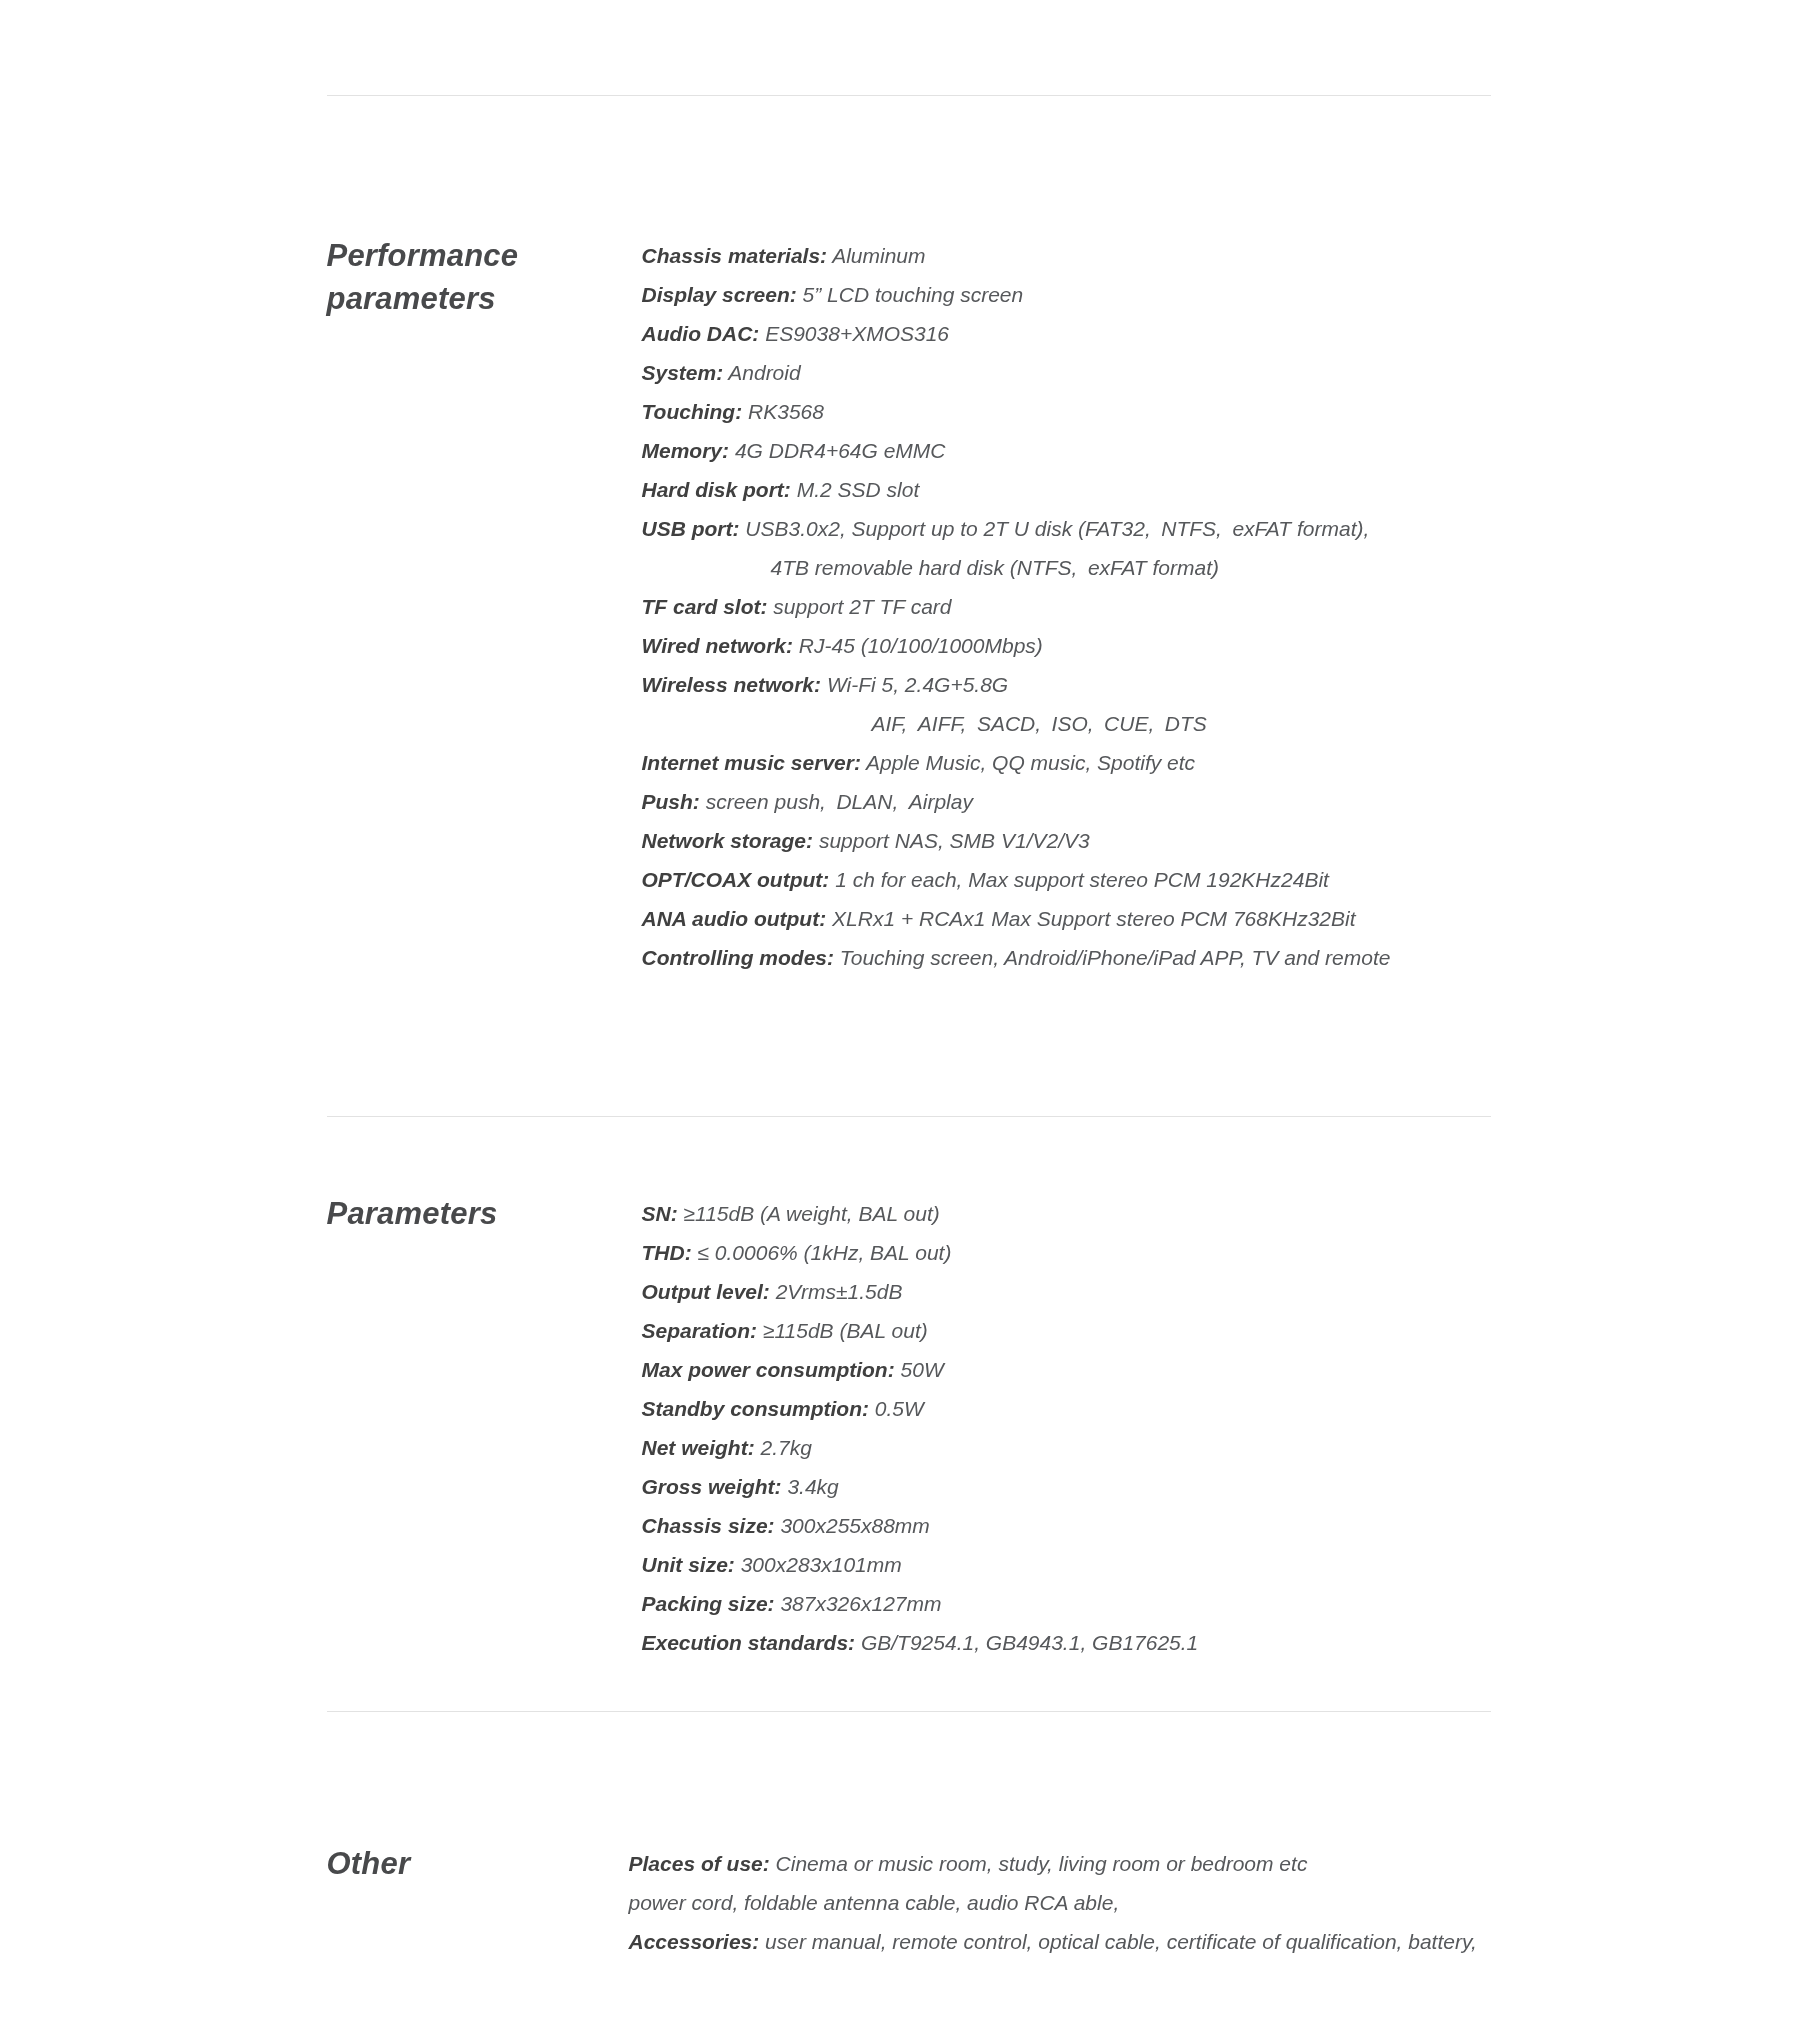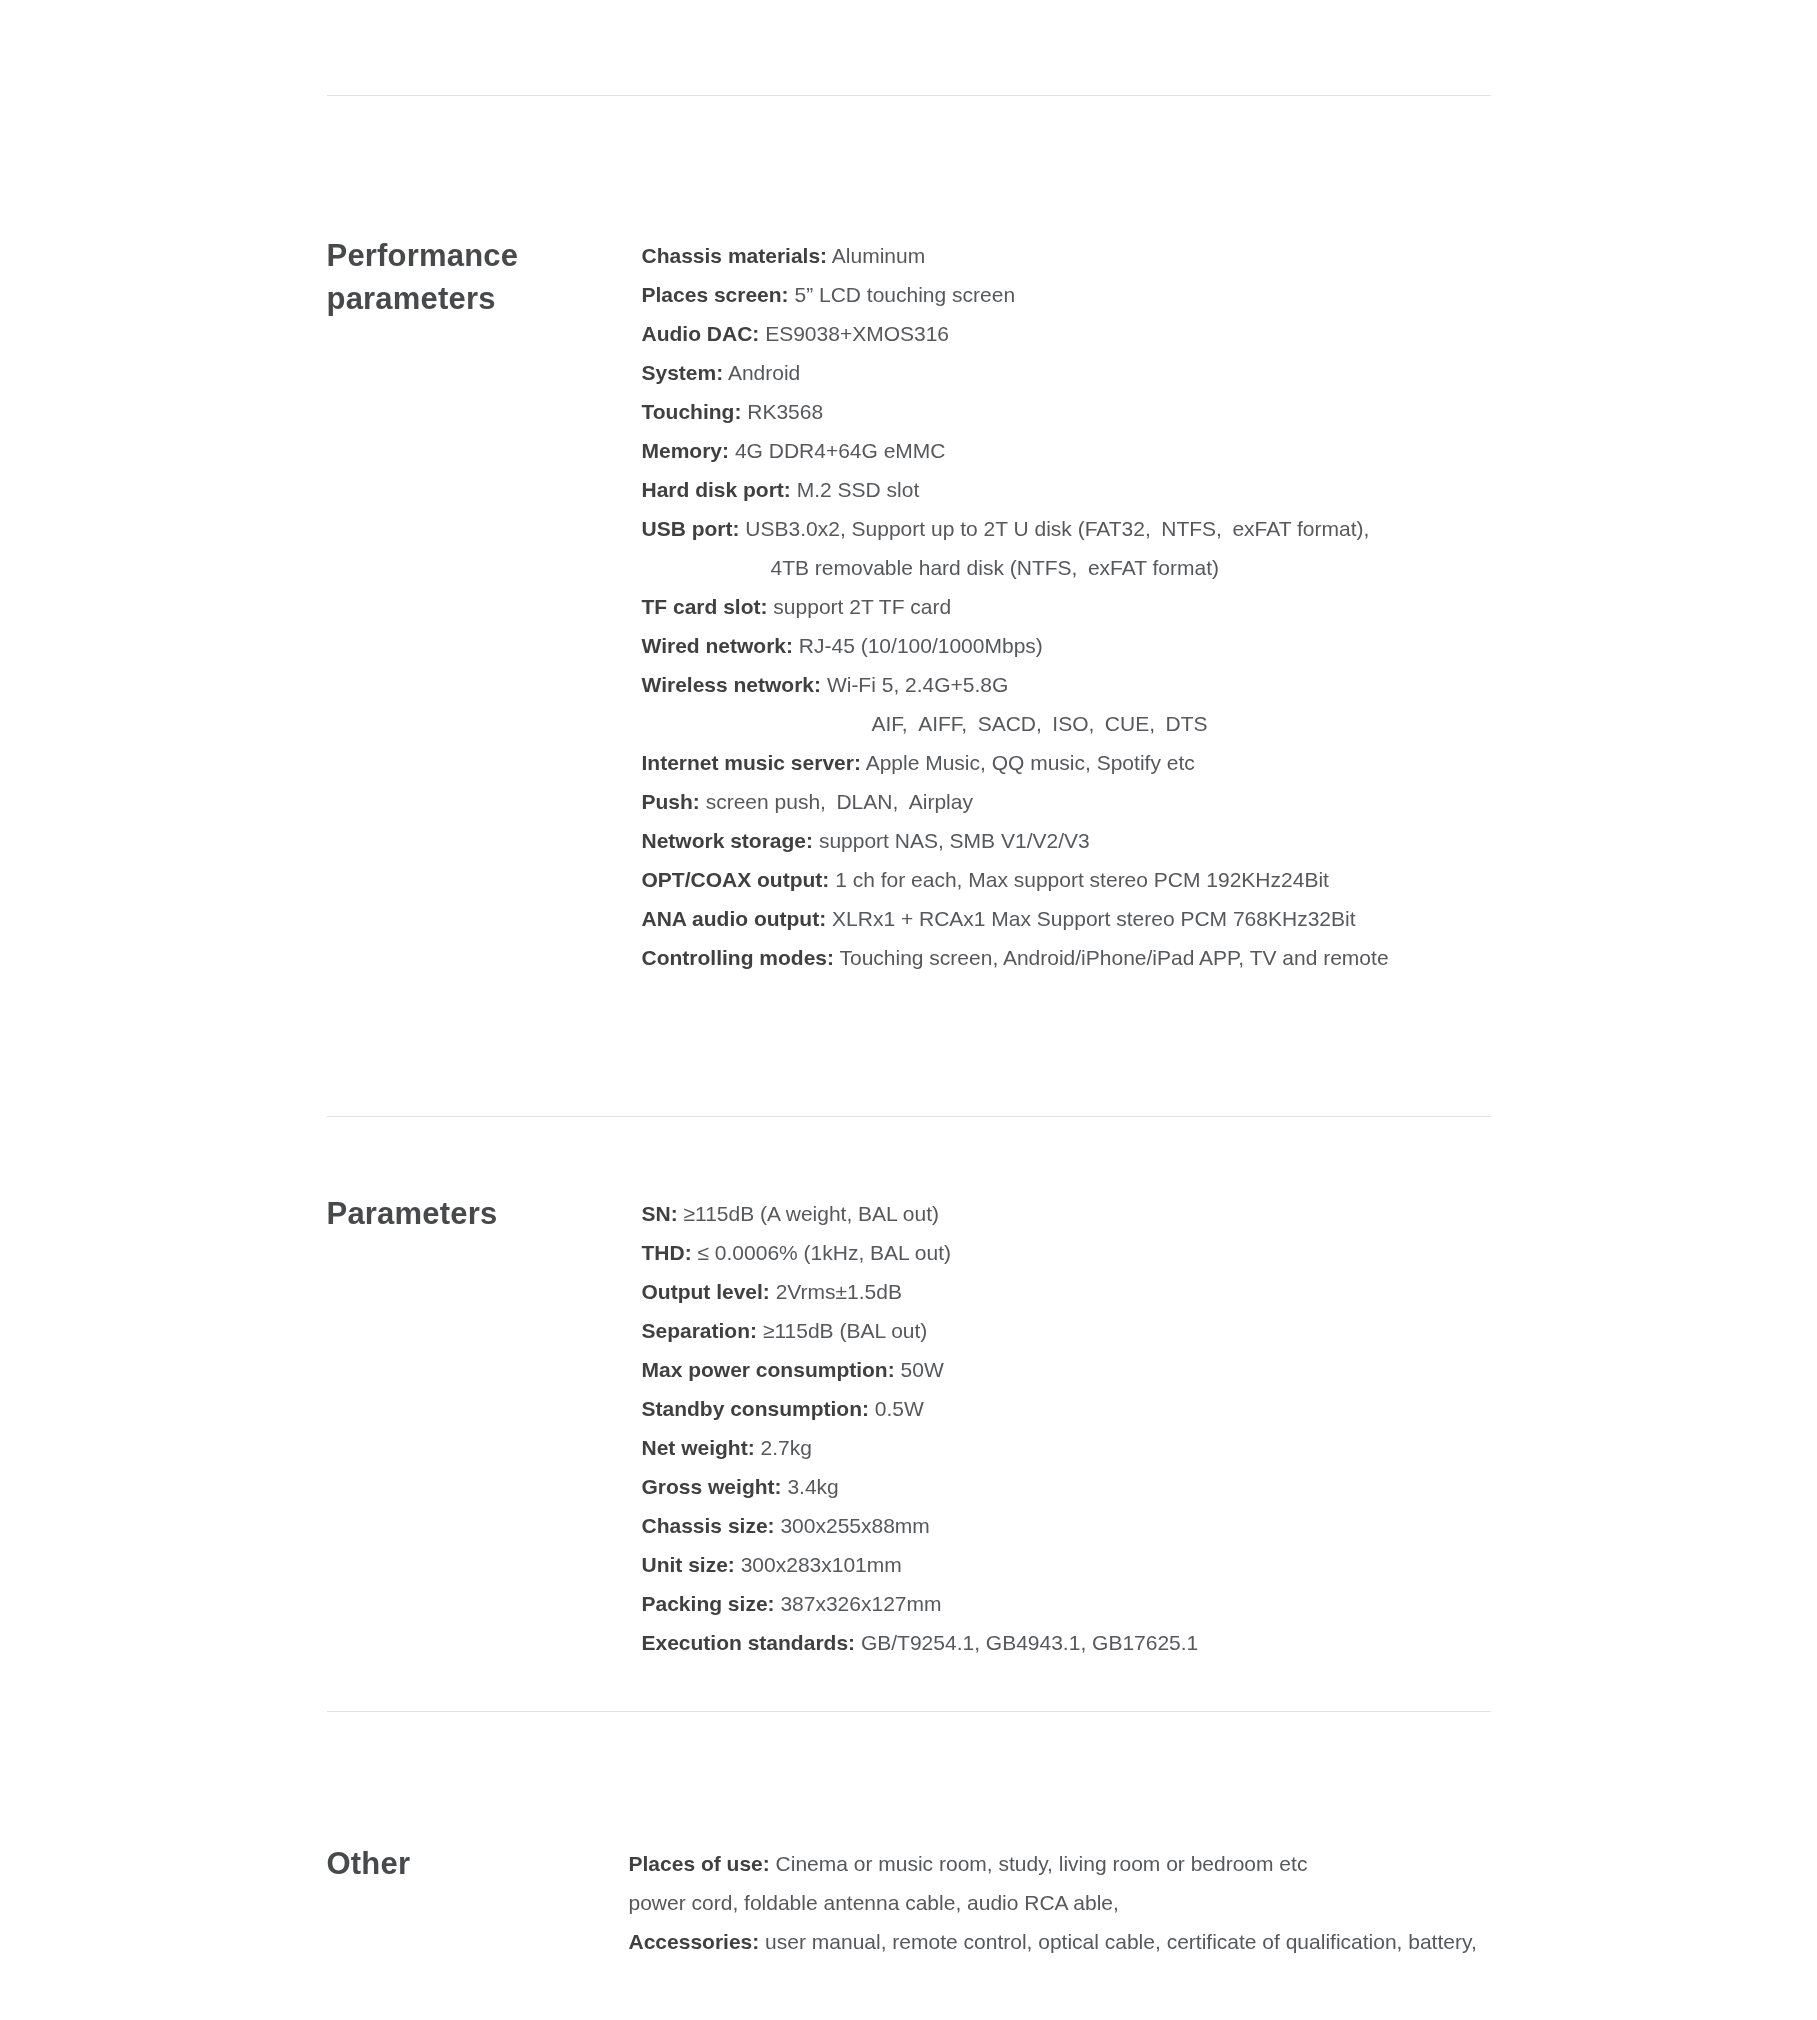--- a/index.html
+++ b/index.html
@@ -20,20 +20,21 @@
   .divider {
     border: none;
     border-top: 0.9px solid #e2e2e2;
     margin: 0;
     height: 0;
   }
   .divider.first { margin-top: 95px; }
   section {
     display: flex;
     align-items: flex-start;
+    font-style: italic;
   }
   #sec-performance { padding: 140px 0 139px 0; }
   #sec-parameters  { padding: 77px 0 49px 0; }
   #sec-other       { padding: 132px 0 23px 0; }
   .sec-heading {
     flex: none;
     width: 315px;
     box-sizing: border-box;
     padding-right: 66px;
     font-size: 31px;
@@ -64,21 +65,21 @@
 <body>
 
 <div class="content">
 
   <hr class="divider first">
 
   <section id="sec-performance">
     <div class="sec-heading">Performance parameters</div>
     <div class="sec-body">
         <div class="spec-row"><span class="spec-label">Chassis materials:</span> <span class="spec-value">Aluminum</span></div>
-        <div class="spec-row"><span class="spec-label">Places screen:</span> <span class="spec-value">5” LCD touching screen</span></div>
+        <div class="spec-row"><span class="spec-label">Display screen:</span> <span class="spec-value">5” LCD touching screen</span></div>
         <div class="spec-row"><span class="spec-label">Audio DAC:</span> <span class="spec-value">ES9038+XMOS316</span></div>
         <div class="spec-row"><span class="spec-label">System:</span> <span class="spec-value">Android</span></div>
         <div class="spec-row"><span class="spec-label">Touching:</span> <span class="spec-value">RK3568</span></div>
         <div class="spec-row"><span class="spec-label">Memory:</span> <span class="spec-value">4G DDR4+64G eMMC</span></div>
         <div class="spec-row"><span class="spec-label">Hard disk port:</span> <span class="spec-value">M.2 SSD slot</span></div>
         <div class="spec-row"><span class="spec-label">USB port:</span> <span class="spec-value">USB3.0x2, Support up to 2T U disk (FAT32, NTFS, exFAT format),</span></div>
         <div class="spec-row" style="padding-left: 129px;"><span class="spec-value">4TB removable hard disk (NTFS, exFAT format)</span></div>
         <div class="spec-row"><span class="spec-label">TF card slot:</span> <span class="spec-value">support 2T TF card</span></div>
         <div class="spec-row"><span class="spec-label">Wired network:</span> <span class="spec-value">RJ-45 (10/100/1000Mbps)</span></div>
         <div class="spec-row"><span class="spec-label">Wireless network:</span> <span class="spec-value">Wi-Fi 5, 2.4G+5.8G</span></div>

